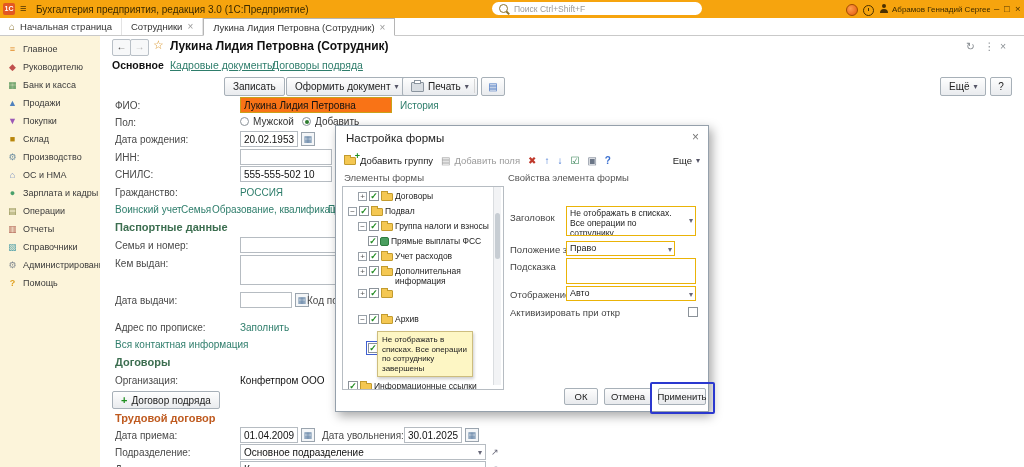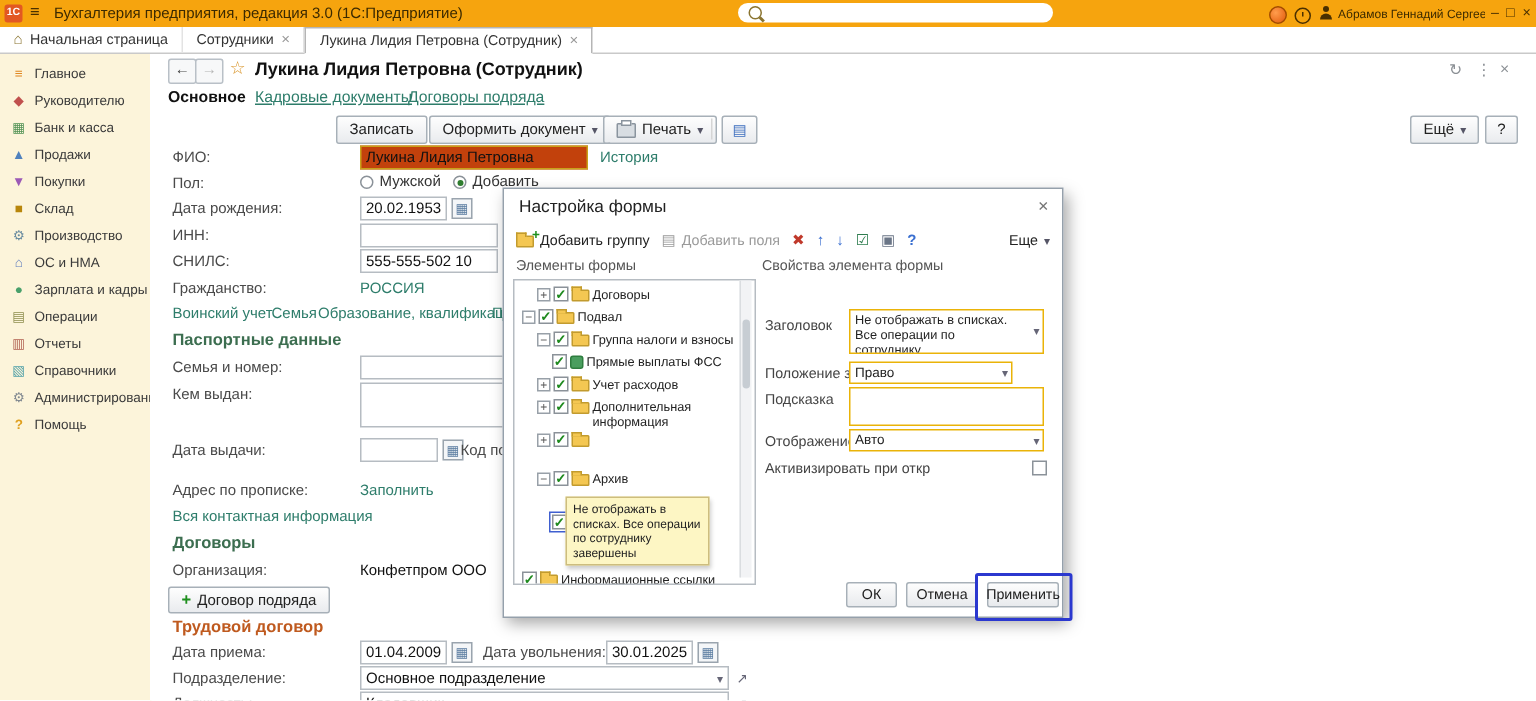--- a/index.html
+++ b/index.html
@@ -63,21 +63,21 @@
   .tsep{position:absolute;width:1px;height:14px;background:#d5d5d5}
 
   .lbl{position:absolute;font-size:10px;color:#4a4a4a;white-space:nowrap}
   .val{position:absolute;font-size:10px;color:#111;white-space:nowrap}
   .link{position:absolute;font-size:10px;color:#2e7d6b;white-space:nowrap;cursor:pointer}
   .sect{position:absolute;font-size:11px;font-weight:bold;color:#3c6e50;white-space:nowrap}
   .sect.warn{color:#bf5a1f}
   .inp{position:absolute;height:16px;border:1px solid #b6bcc2;background:#fff;display:flex;align-items:center;
        padding:0 3px;font-size:10px;color:#111;overflow:hidden;white-space:nowrap;box-sizing:border-box}
   .inp .dd{margin-left:auto;font-size:8px;color:#667}
-  .inp.sel{background:#c2410c;border-color:#c9a11a}
+  .inp.sel{background:#f97316;border-color:#c9a11a}
   .inp.area{height:30px;align-items:flex-start}
   .cal{position:absolute;width:14px;height:14px;border:1px solid #9aa4ae;background:#f4f6f8;color:#5a7ca0;
        font-size:9px;line-height:12px;text-align:center;box-sizing:border-box}
   .openico{position:absolute;font-size:9px;color:#667}
   .radio{position:absolute;display:flex;align-items:center;gap:4px;font-size:10px;color:#333}
   .radio .rc{width:9px;height:9px;border:1px solid #8b9299;border-radius:50%;background:#fff;position:relative;flex:none;box-sizing:border-box}
   .radio.sel .rc::after{content:"";position:absolute;left:1.5px;top:1.5px;right:1.5px;bottom:1.5px;background:#2f7d2f;border-radius:50%}
   .plus-green{color:#1e8f1e;font-weight:bold;font-size:11px}
 
   
@@ -122,20 +122,21 @@
 <body>
 
 <div class="app">
 
   <div class="titlebar">
     <span class="tb-logo">1С</span>
     <span class="tb-burger">≡</span>
     <span class="tb-title">Бухгалтерия предприятия, редакция 3.0 (1С:Предприятие)</span>
     <div class="search">
       <span class="mag"></span>
+      <input class="search-inp" placeholder="Поиск Ctrl+Shift+F" style="">
     </div>
     <span class="notif"></span>
     <span class="clock"></span>
     <span class="person"></span>
     <span class="tb-user">Абрамов Геннадий Сергеевич</span>
     <span class="winctl" style="left:994px">–</span>
     <span class="winctl" style="left:1004px">□</span>
     <span class="winctl" style="left:1015px">×</span>
   </div>
 

